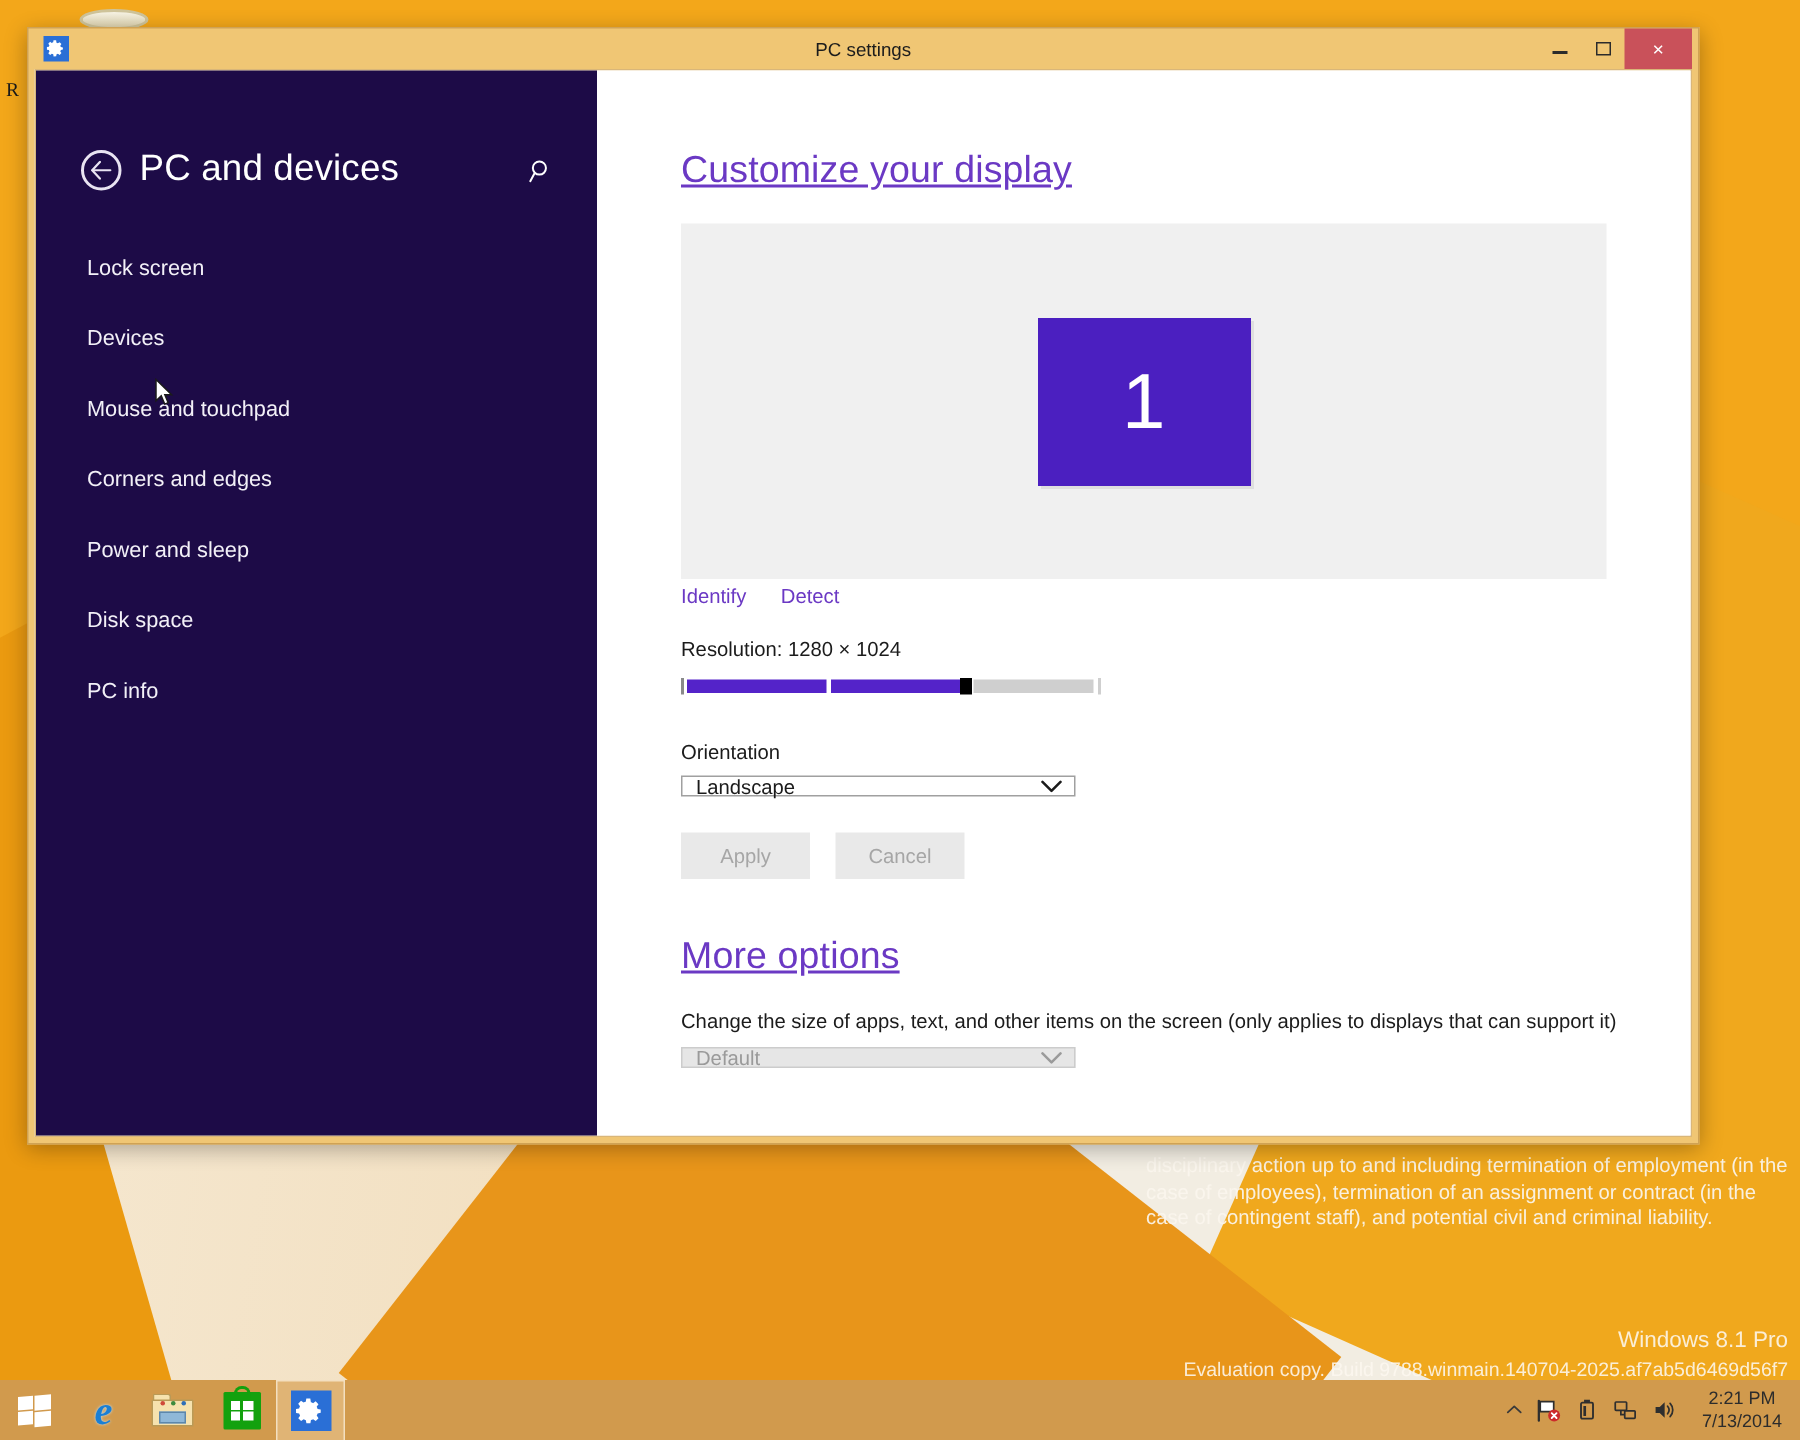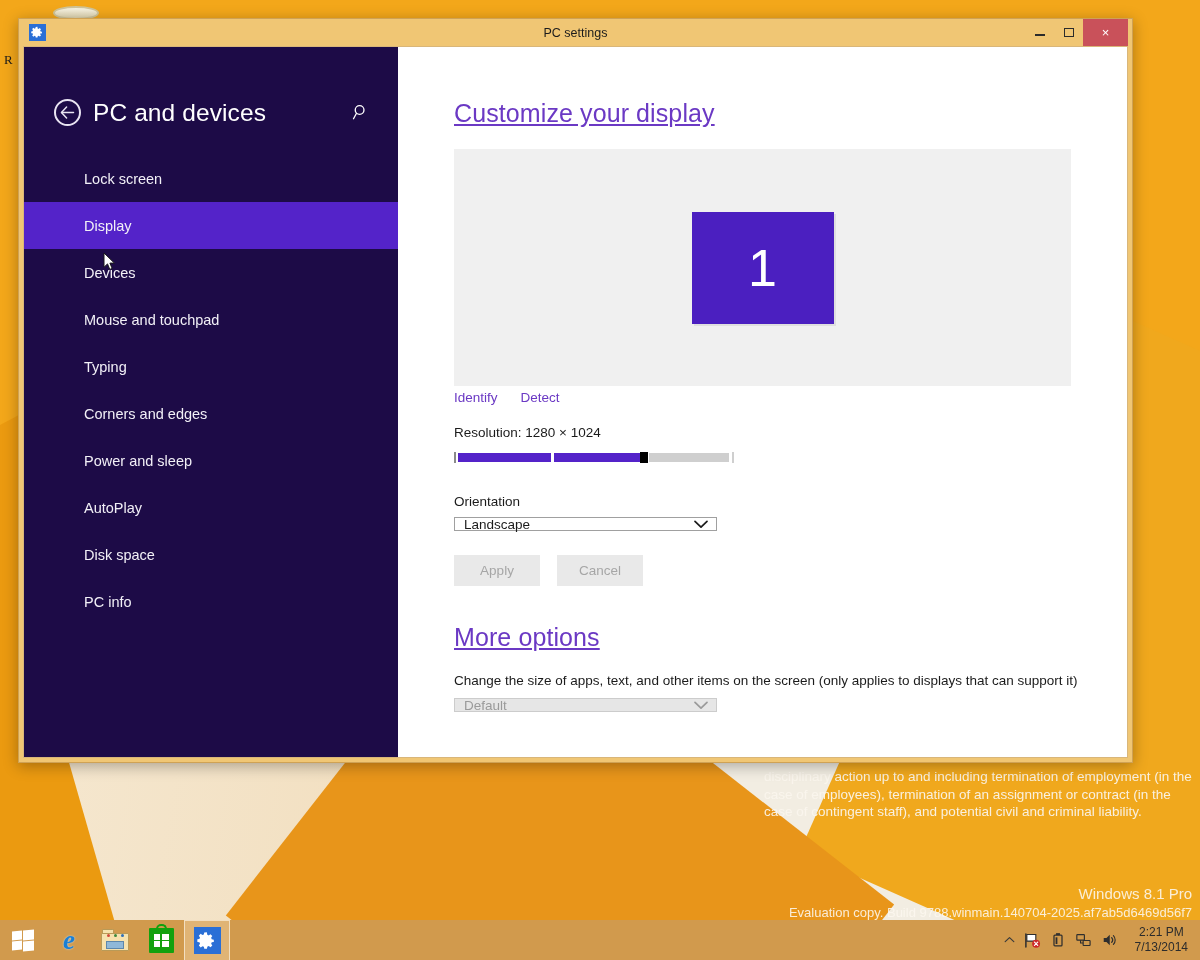--- a/index.html
+++ b/index.html
@@ -233,21 +233,21 @@
   
   #sidebar {
     width: 374px;
     background: #1d0b47;
     flex: 0 0 374px;
     position: relative;
     color: #fff;
   }
   #side-header {
     display: flex;
-    align-items: flex-start;
+    align-items: flex-end;
     padding: 52px 24px 0 30px;
   }
   #back-btn {
     width: 27px; height: 27px;
     border: 2px solid #e9e4f2;
     border-radius: 50%;
     display:flex; align-items:center; justify-content:center;
     flex: 0 0 auto;
   }
   #side-title {
@@ -261,21 +261,21 @@
   #search-btn {
     margin-left: auto;
     width: 26px; height: 26px;
     display:flex; align-items:center; justify-content:center;
   }
   #navlist { margin-top: 28px; }
   .nav-item {
     height: 47px;
     display: flex;
     align-items: center;
-    padding-left: 60px;
+    padding-left: 34px;
     font-size: 14.5px;
     color: #f2f0f7;
     font-weight: 300;
   }
   .nav-item.selected { background: #5423c9; }
 
   #cursor {
     position: absolute;
     left: 79px; top: 205px;
     width: 13px; height: 19px;
@@ -459,40 +459,31 @@
               <circle cx="8" cy="7.4" r="4.6" stroke="#ffffff" stroke-width="1.4" fill="none"></circle>
               <path d="M4.6 11.0 L1.6 16.6" stroke="#ffffff" stroke-width="1.4" fill="none" stroke-linecap="round"></path>
             </svg>
           </div>
         </div>
 
         <div id="navlist">
           <div class="nav-item">
               <span>Lock screen</span>
             </div>
-          <div class="nav-item selected">
-              <span>Display</span>
-            </div>
           <div class="nav-item">
               <span>Devices</span>
             </div>
           <div class="nav-item">
               <span>Mouse and touchpad</span>
             </div>
           <div class="nav-item">
-              <span>Typing</span>
-            </div>
-          <div class="nav-item">
               <span>Corners and edges</span>
             </div>
           <div class="nav-item">
               <span>Power and sleep</span>
-            </div>
-          <div class="nav-item">
-              <span>AutoPlay</span>
             </div>
           <div class="nav-item">
               <span>Disk space</span>
             </div>
           <div class="nav-item">
               <span>PC info</span>
             </div>
         </div>
 
         <div id="cursor">

